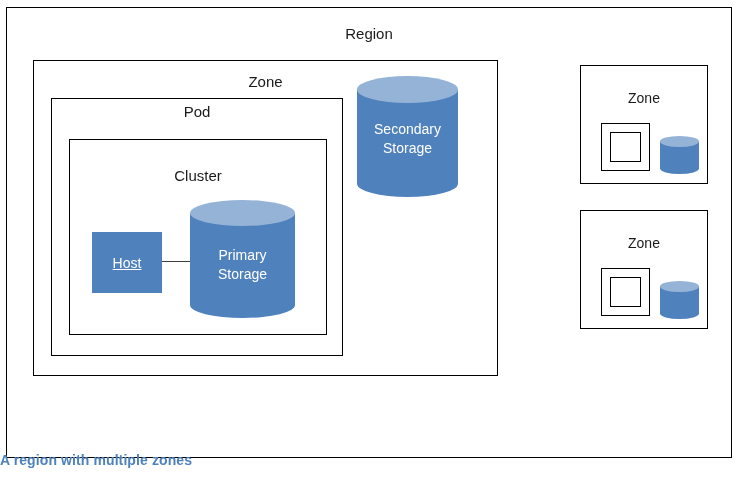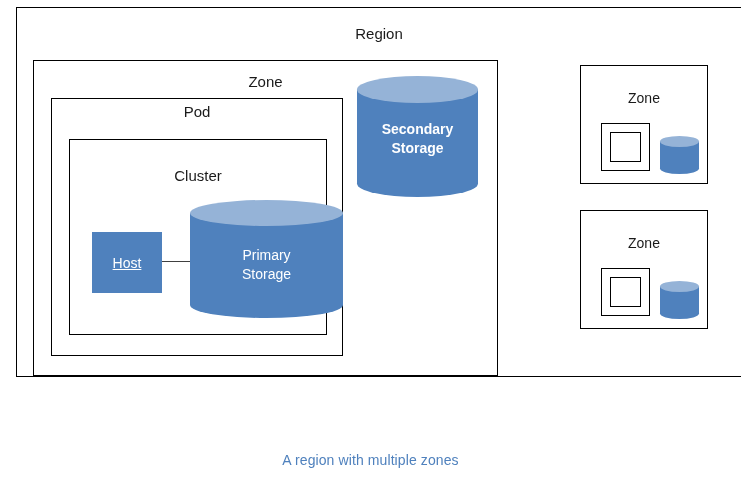--- a/index.html
+++ b/index.html
@@ -32,21 +32,21 @@
     left: 0;
     right: 0;
     text-align: center;
     font-size: 15px;
     color: #1a1a1a;
     line-height: 1;
     white-space: nowrap;
   }
 
   
-  #region-box   { left: 16px;  top: 7px;   width: 726px; height: 370px; }
+  #region-box   { left: 6px;  top: 7px;   width: 726px; height: 451px; }
   #zone-box     { left: 33px; top: 60px;  width: 465px; height: 316px; }
   #pod-box      { left: 51px; top: 98px;  width: 292px; height: 258px; }
   #cluster-box  { left: 69px; top: 139px; width: 258px; height: 196px; }
 
   #region-box  > .box-label { top: 18px; }
   #zone-box    > .box-label { top: 13px; }
   #pod-box     > .box-label { top: 5px; }
   #cluster-box > .box-label { top: 28px; text-align: center; }
 
   
@@ -102,28 +102,28 @@
     right: 0;
     text-align: center;
     color: #ffffff;
     font-size: 14px;
     line-height: 1.35;
     z-index: 3;
     pointer-events: none;
   }
 
   
-  #primary-storage { left: 190px; top: 200px; width: 105px; height: 118px; padding-left: 48px; }
+  #primary-storage { left: 190px; top: 200px; width: 105px; height: 118px; }
   #primary-storage .cyl-top    { height: 26px; }
   #primary-storage .cyl-body   { top: 13px; bottom: 13px; }
   #primary-storage .cyl-bottom-shade { height: 26px; }
   #primary-storage .cyl-text   { top: 46px; }
 
   
-  #secondary-storage { left: 357px; top: 76px; width: 121px; height: 121px; font-weight: bold; }
+  #secondary-storage { left: 357px; top: 76px; width: 101px; height: 121px; }
   #secondary-storage .cyl-top    { height: 27px; }
   #secondary-storage .cyl-body   { top: 13px; bottom: 13px; }
   #secondary-storage .cyl-bottom-shade { height: 27px; }
   #secondary-storage .cyl-text   { top: 44px; }
 
   
   .side-zone {
     position: absolute;
     box-sizing: border-box;
     border: 1px solid #000000;
@@ -154,23 +154,23 @@
   .mini-cylinder .cyl-top    { height: 11px; }
   .mini-cylinder .cyl-body   { top: 5px; bottom: 5px; }
   .mini-cylinder .cyl-bottom-shade { height: 11px; }
 
   
   #caption {
     position: absolute;
     left: 0;
     right: 0;
     top: 452px;
-    text-align: center;
+    text-align: left;
     font-size: 14px;
-    font-weight: normal;
+    font-weight: bold;
     color: #4F81BD;
     letter-spacing: 0.1px;
   }
 </style>
 </head>
 <body>
 
 <div id="canvas">
 
   <div class="box" id="region-box">

